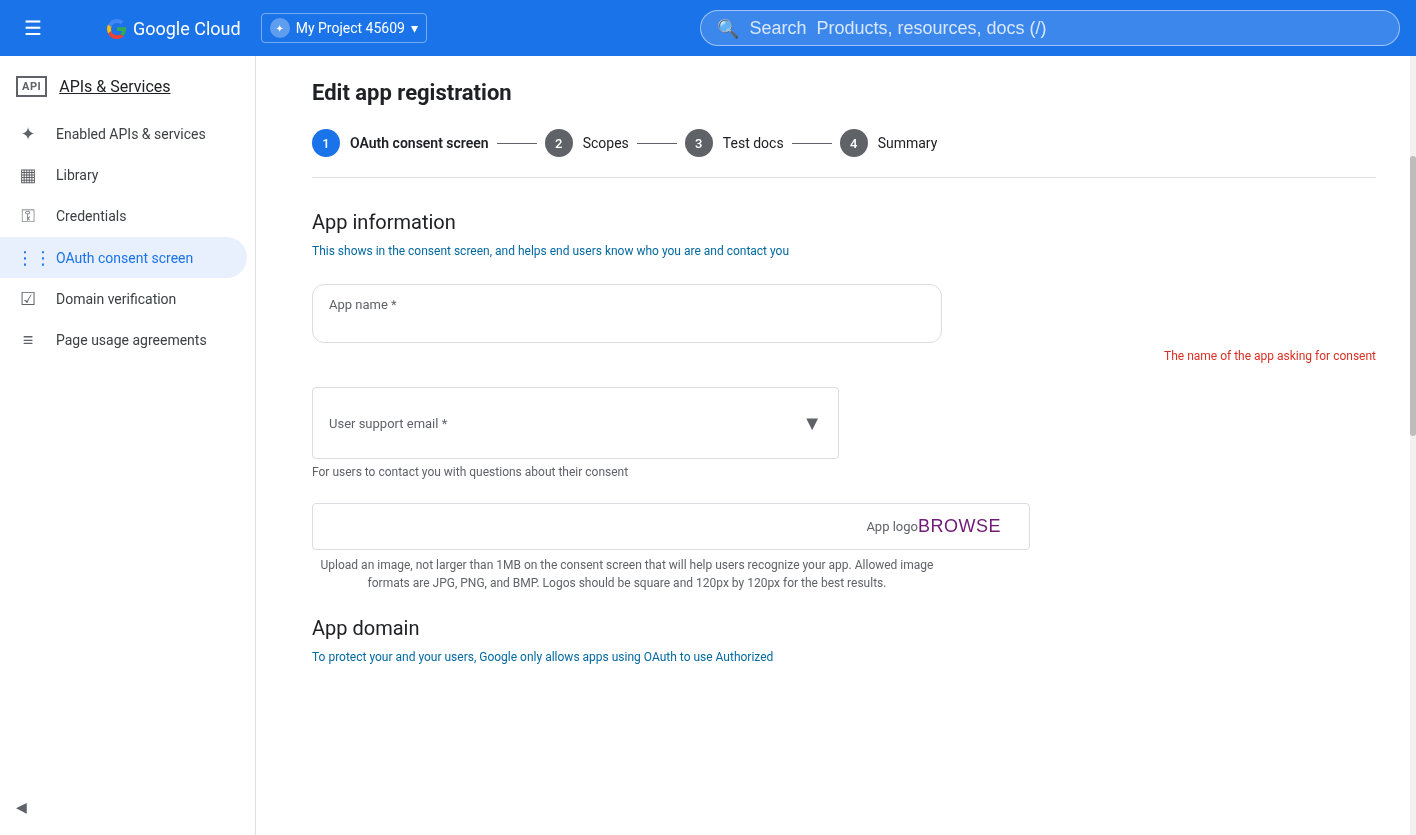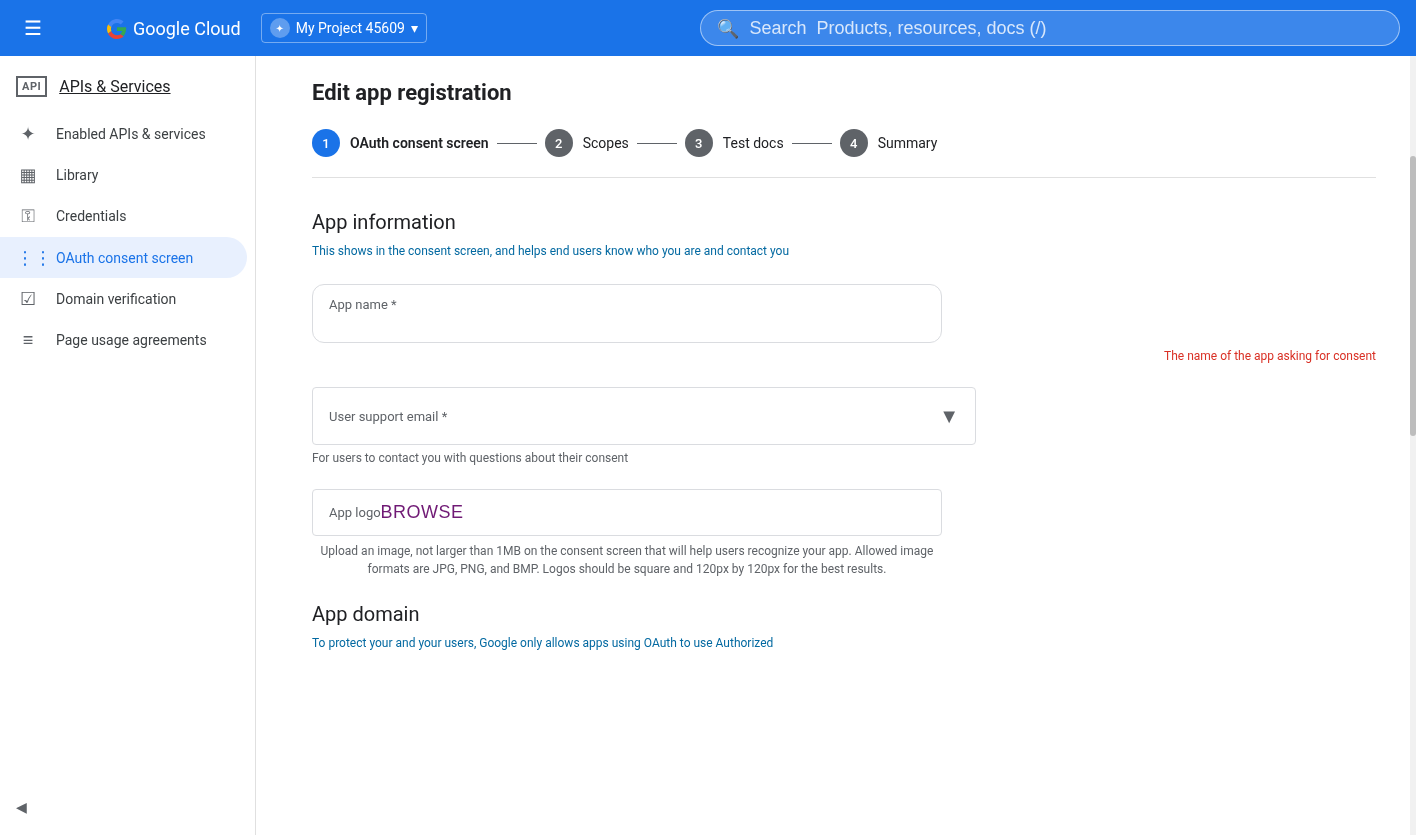--- a/index.html
+++ b/index.html
@@ -254,44 +254,44 @@
     .field-hint-gray {
       font-size: 12px;
       color: #5f6368;
       margin-top: 6px;
     }
 
     
     .field-select-container {
       border: 1px solid #dadce0;
       border-radius: 4px;
-      padding: 16px 16px;
-      width: 664px;
+      padding: 23px 16px;
+      width: 527px;
       max-width: 100%;
       display: flex;
       align-items: center;
       justify-content: space-between;
       cursor: pointer;
     }
     .field-select-label {
       font-size: 13px;
       color: #5f6368;
     }
     .field-select-arrow { color: #5f6368; font-size: 20px; }
 
     
     .field-browse-container {
       border: 1px solid #dadce0;
       border-radius: 4px;
-      padding: 12px 16px;
-      width: 630px;
+      padding: 12px 28px;
+      width: 718px;
       max-width: 100%;
       display: flex;
       align-items: center;
-      justify-content: flex-start;
+      justify-content: flex-end;
     }
     .browse-btn {
       font-size: 18px;
       font-weight: 500;
       color: #701a75;
       cursor: pointer;
       background: none;
       border: none;
       letter-spacing: 0.5px;
     }

